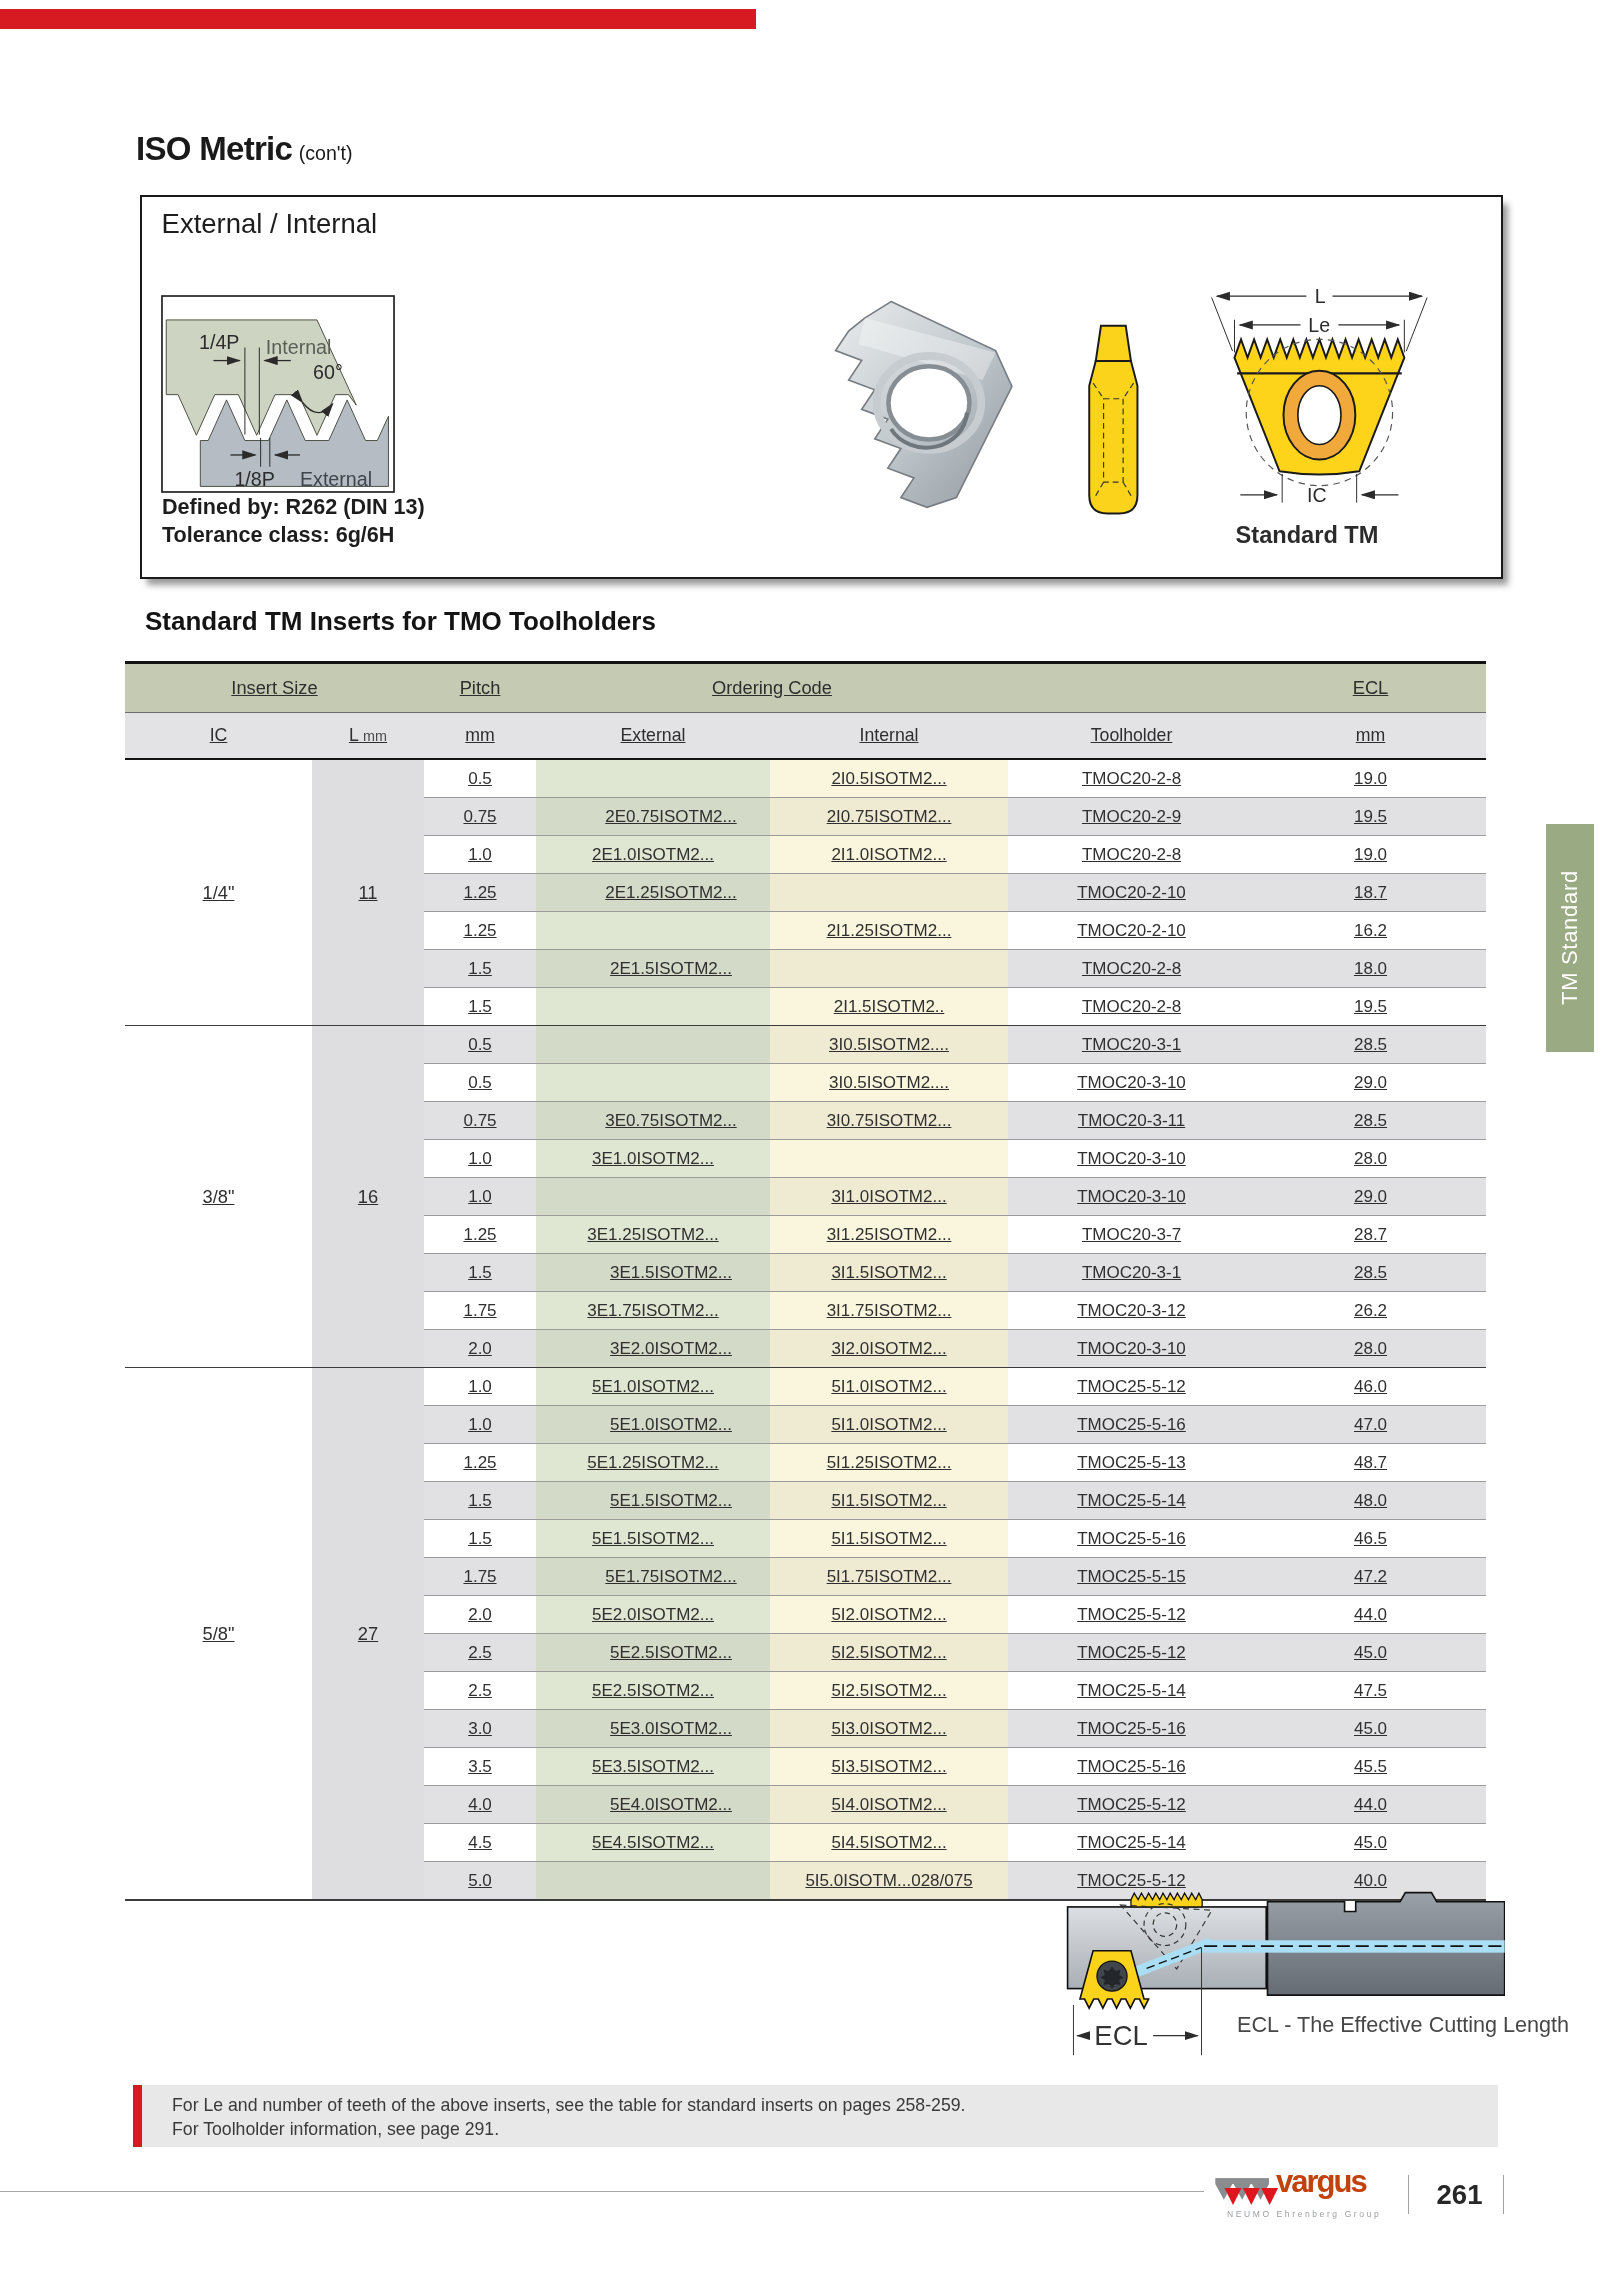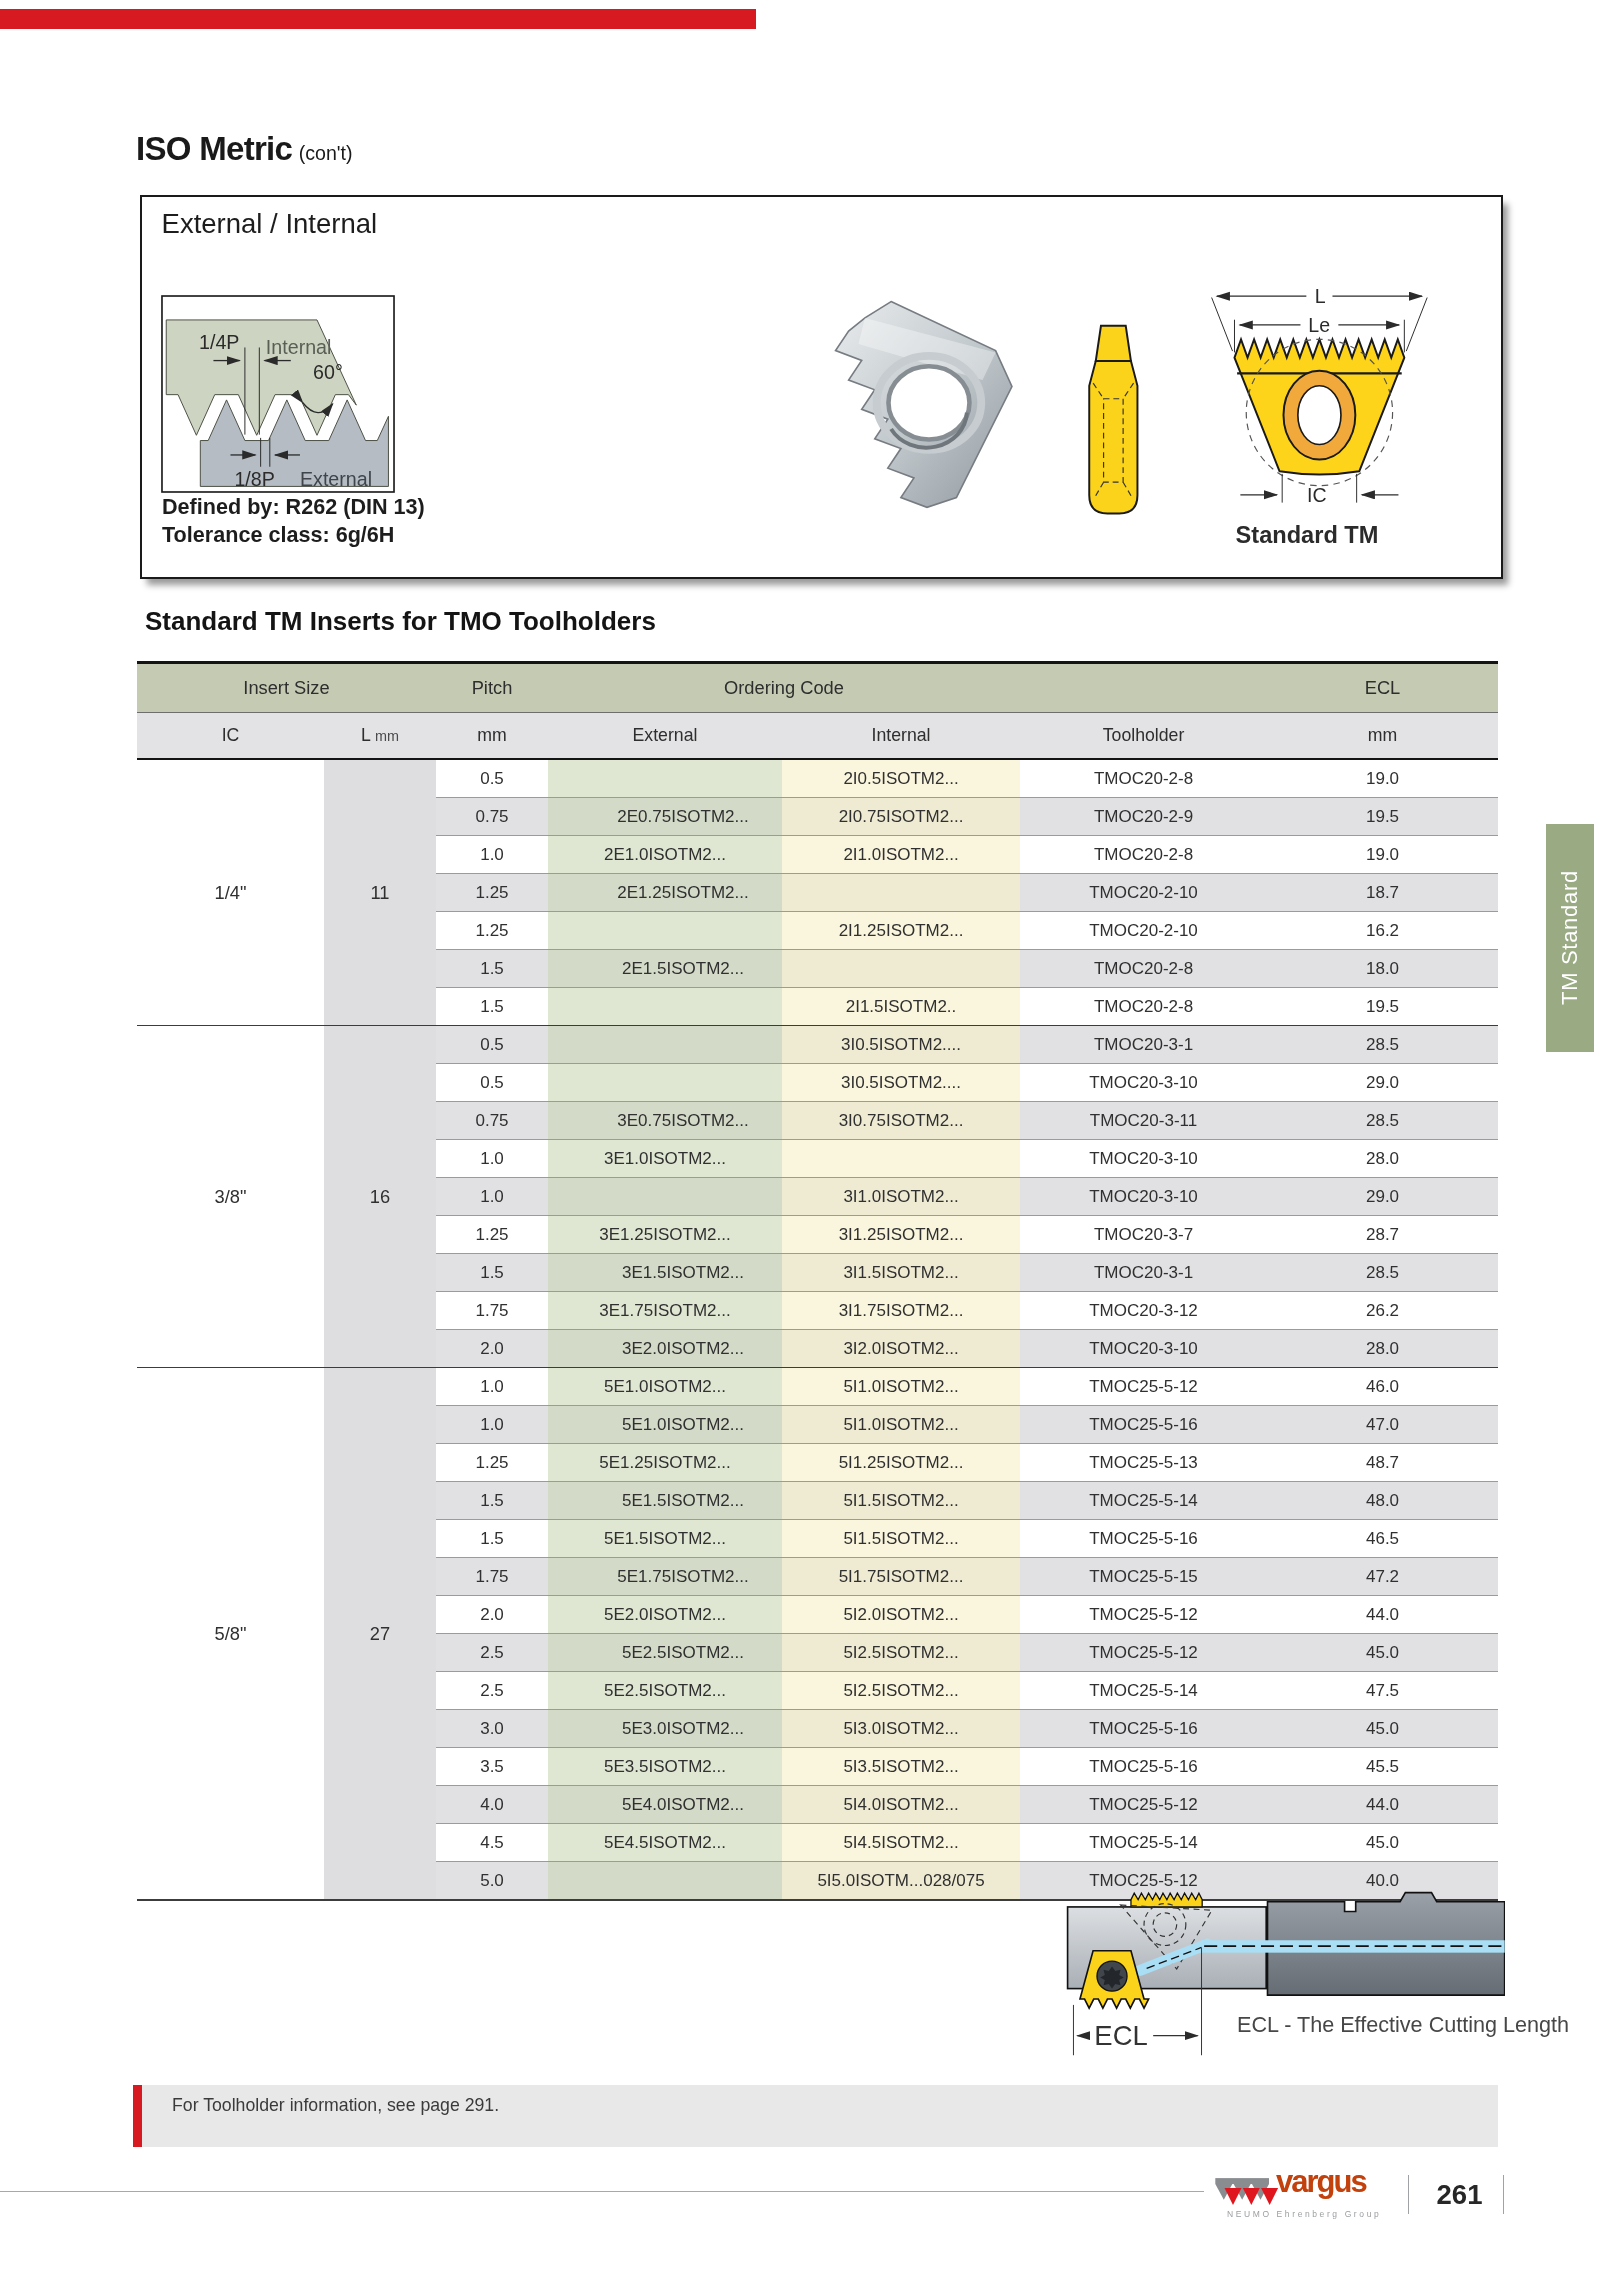--- a/index.html
+++ b/index.html
@@ -25,21 +25,21 @@
   .greyinsert{position:absolute;left:618px;top:85px;}
   .smallinsert{position:absolute;left:929px;top:123px;}
   .triinsert{position:absolute;left:1030px;top:77px;}
   .stdtm{position:absolute;left:1030px;top:325px;width:270px;text-align:center;
          font-size:23.6px;font-weight:bold;color:#2b2b2b;}
 
   
   .secheading{left:145px;top:606px;font-size:26px;font-weight:bold;color:#141414;}
 
   
-  .maintable{left:137px;top:661px;}
+  .maintable{left:125px;top:661px;text-decoration:underline;}
   table.tm{border-collapse:collapse;table-layout:fixed;width:1361px;font-size:17px;color:#303030;}
   table.tm th{font-weight:normal;color:#2e2e2e;}
   table.tm thead tr.h1 th{height:46px;background:#c5cbb3;font-size:18.3px;border-bottom:1.3px solid #6e6e6e;}
   table.tm thead tr.h2 th{height:43px;background:#e3e3e5;font-size:17.7px;border-bottom:2.6px solid #141414;}
   table.tm{border-top:3.9px solid #141414;border-bottom:2px solid #3c3c3c;}
   table.tm td{height:37px;text-align:center;vertical-align:middle;padding:0;border-top:0.7px solid #9b9b9b;}
   table.tm tr.gstart td{border-top:1.3px solid #3c3c3c;}
   tr.rw{background:#ffffff;} tr.rg{background:#e1e1e3;}
   td.ic{background:#ffffff;font-size:18.3px;}
   td.lc{background:#dedee0;font-size:18.3px;}
@@ -457,20 +457,21 @@
     <line x1="40" y1="205" x2="40" y2="282" stroke="#333" stroke-width="1.5"></line>
     <line x1="60" y1="252" x2="46" y2="252" stroke="#333" stroke-width="2" marker-end="url(#mR)"></line>
     <line x1="162" y1="252" x2="230" y2="252" stroke="#333" stroke-width="2" marker-end="url(#mR)"></line>
     <text x="72" y="266" font-size="42" fill="#333">ECL</text>
   </svg>
   <div class="abs eclcaption">ECL - The  Effective Cutting Length</div>
 
   <div class="abs footnote">
     <div class="redbar"></div>
     <div class="lines">
+      <div>For Le and number of teeth of the above inserts, see the table for standard inserts on pages 258-259.</div>
       <div>For Toolholder information, see page 291.</div>
     </div>
   </div>
 
   <div class="abs footrule"></div>
   <div class="abs logoblock">
     <svg class="logomark" width="72" height="33" viewBox="0 0 110 50">
       <rect x="2" y="3" width="82" height="9" fill="#8a8d90"></rect>
       <path d="M2,12 L28,12 L15,36 Z" fill="#8a8d90"></path>
       <path d="M30,12 L56,12 L43,36 Z" fill="#8a8d90"></path>

